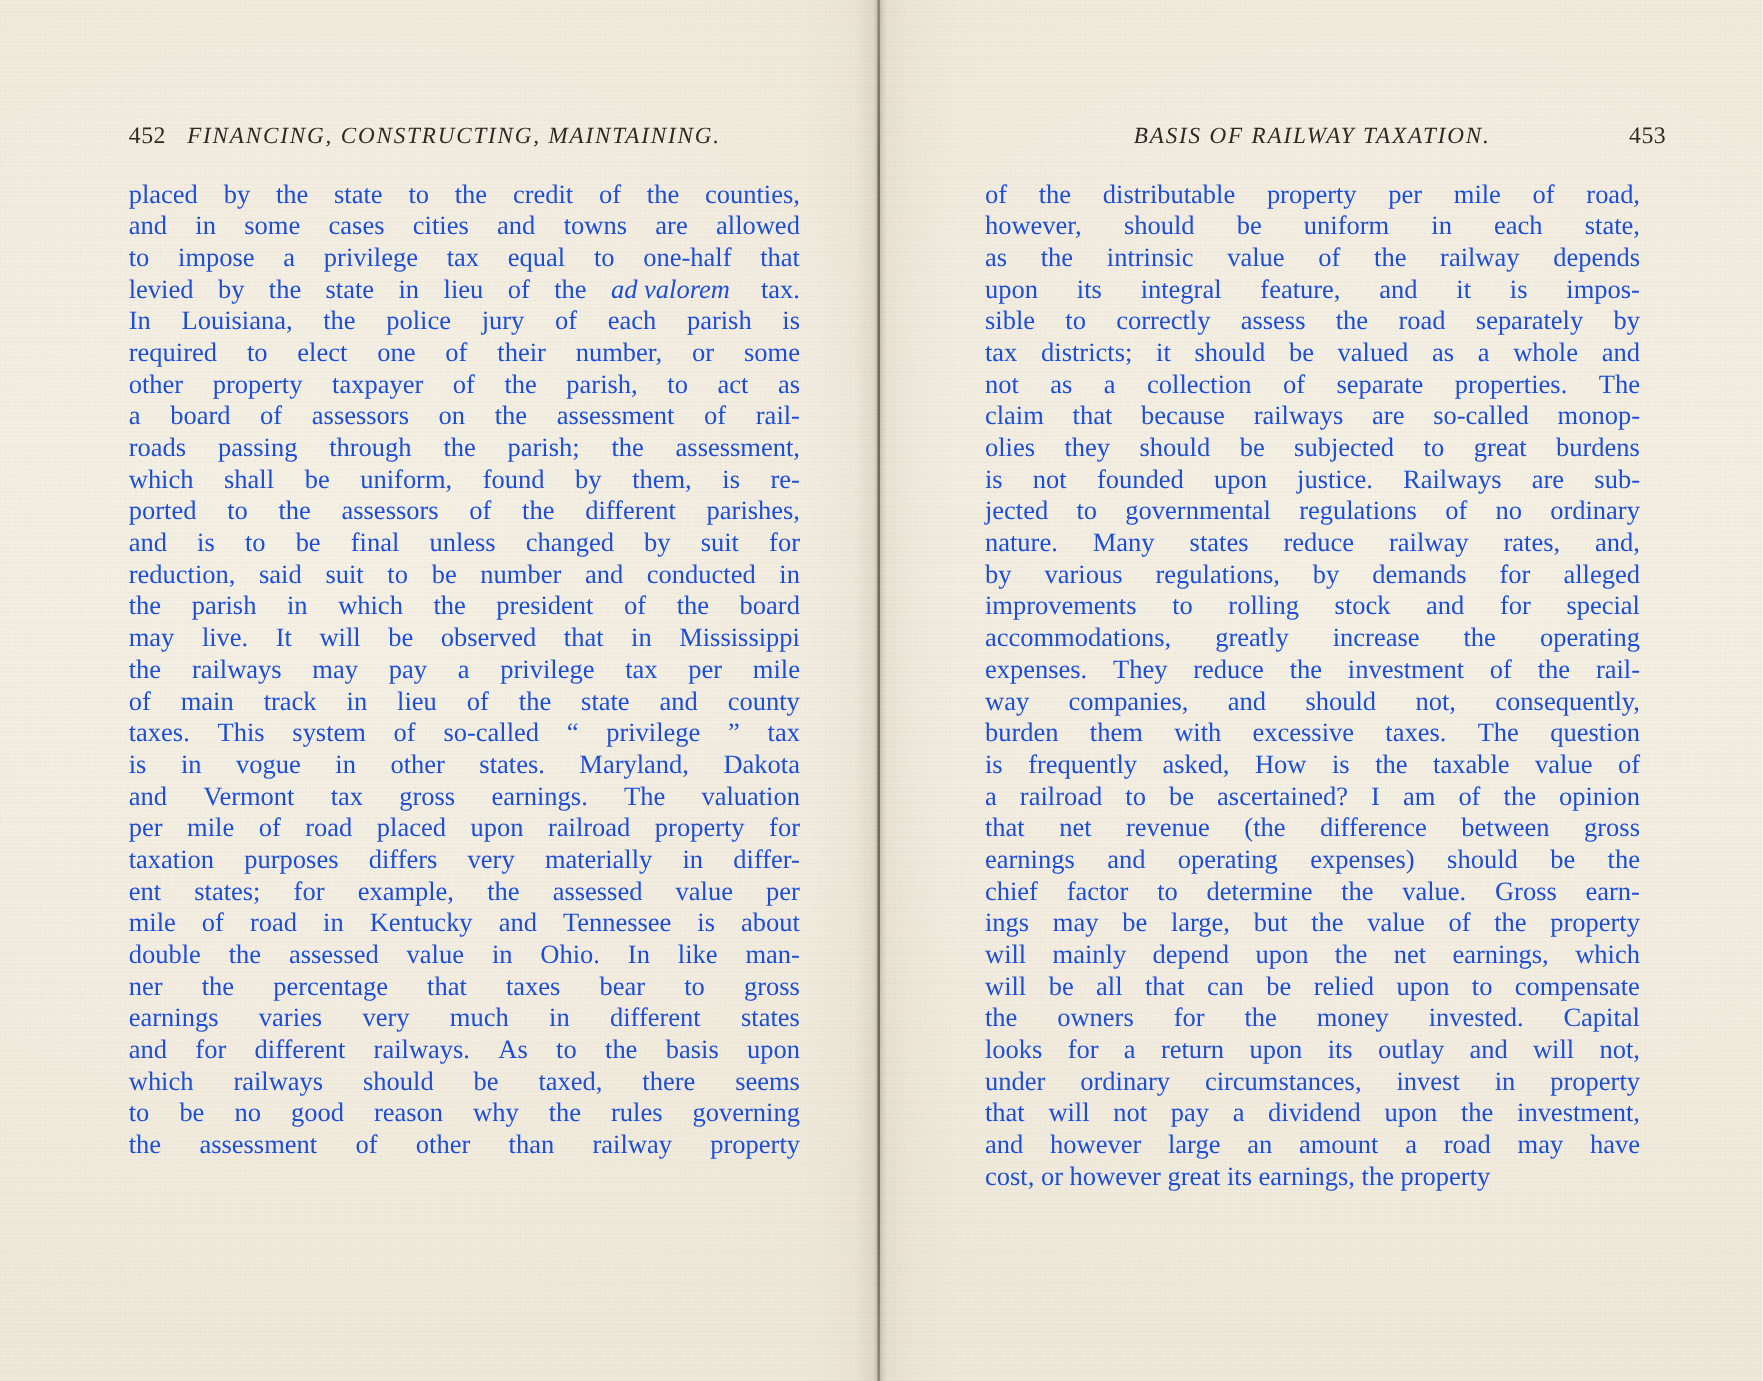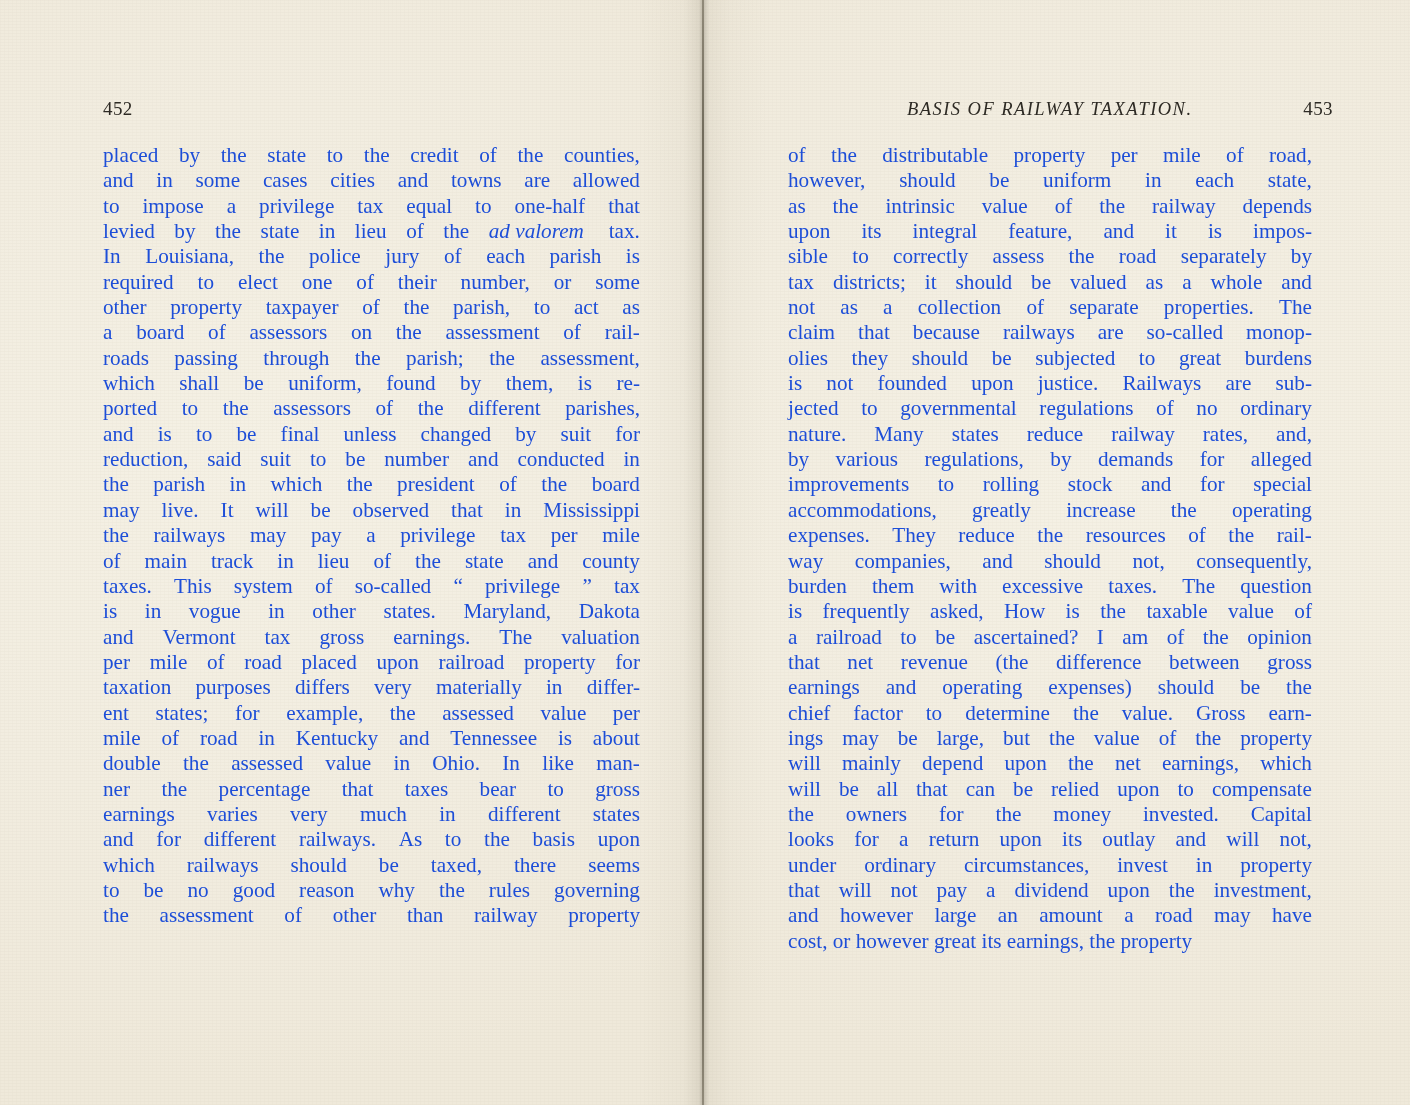--- a/index.html
+++ b/index.html
@@ -154,20 +154,21 @@
 
 <div id="book-spread">
 
   <div id="paper-left"></div>
   <div id="paper-right"></div>
   <div id="grain"></div>
 
   <div class="page left">
     <div class="running-head">
       <span class="folio">452</span>
+      <span class="head-title">FINANCING, CONSTRUCTING, MAINTAINING.</span>
     </div>
     <div class="column">
       <p id="left-lines">
           <span class="line j">
             <span>placed</span>
             <span>by</span>
             <span>the</span>
             <span>state</span>
             <span>to</span>
             <span>the</span>
@@ -645,21 +646,21 @@
             <span>greatly</span>
             <span>increase</span>
             <span>the</span>
             <span>operating</span>
           </span>
           <span class="line j">
             <span>expenses.</span>
             <span>They</span>
             <span>reduce</span>
             <span>the</span>
-            <span>resources</span>
+            <span>investment</span>
             <span>of</span>
             <span>the</span>
             <span>rail-</span>
           </span>
           <span class="line j">
             <span>way</span>
             <span>companies,</span>
             <span>and</span>
             <span>should</span>
             <span>not,</span>

